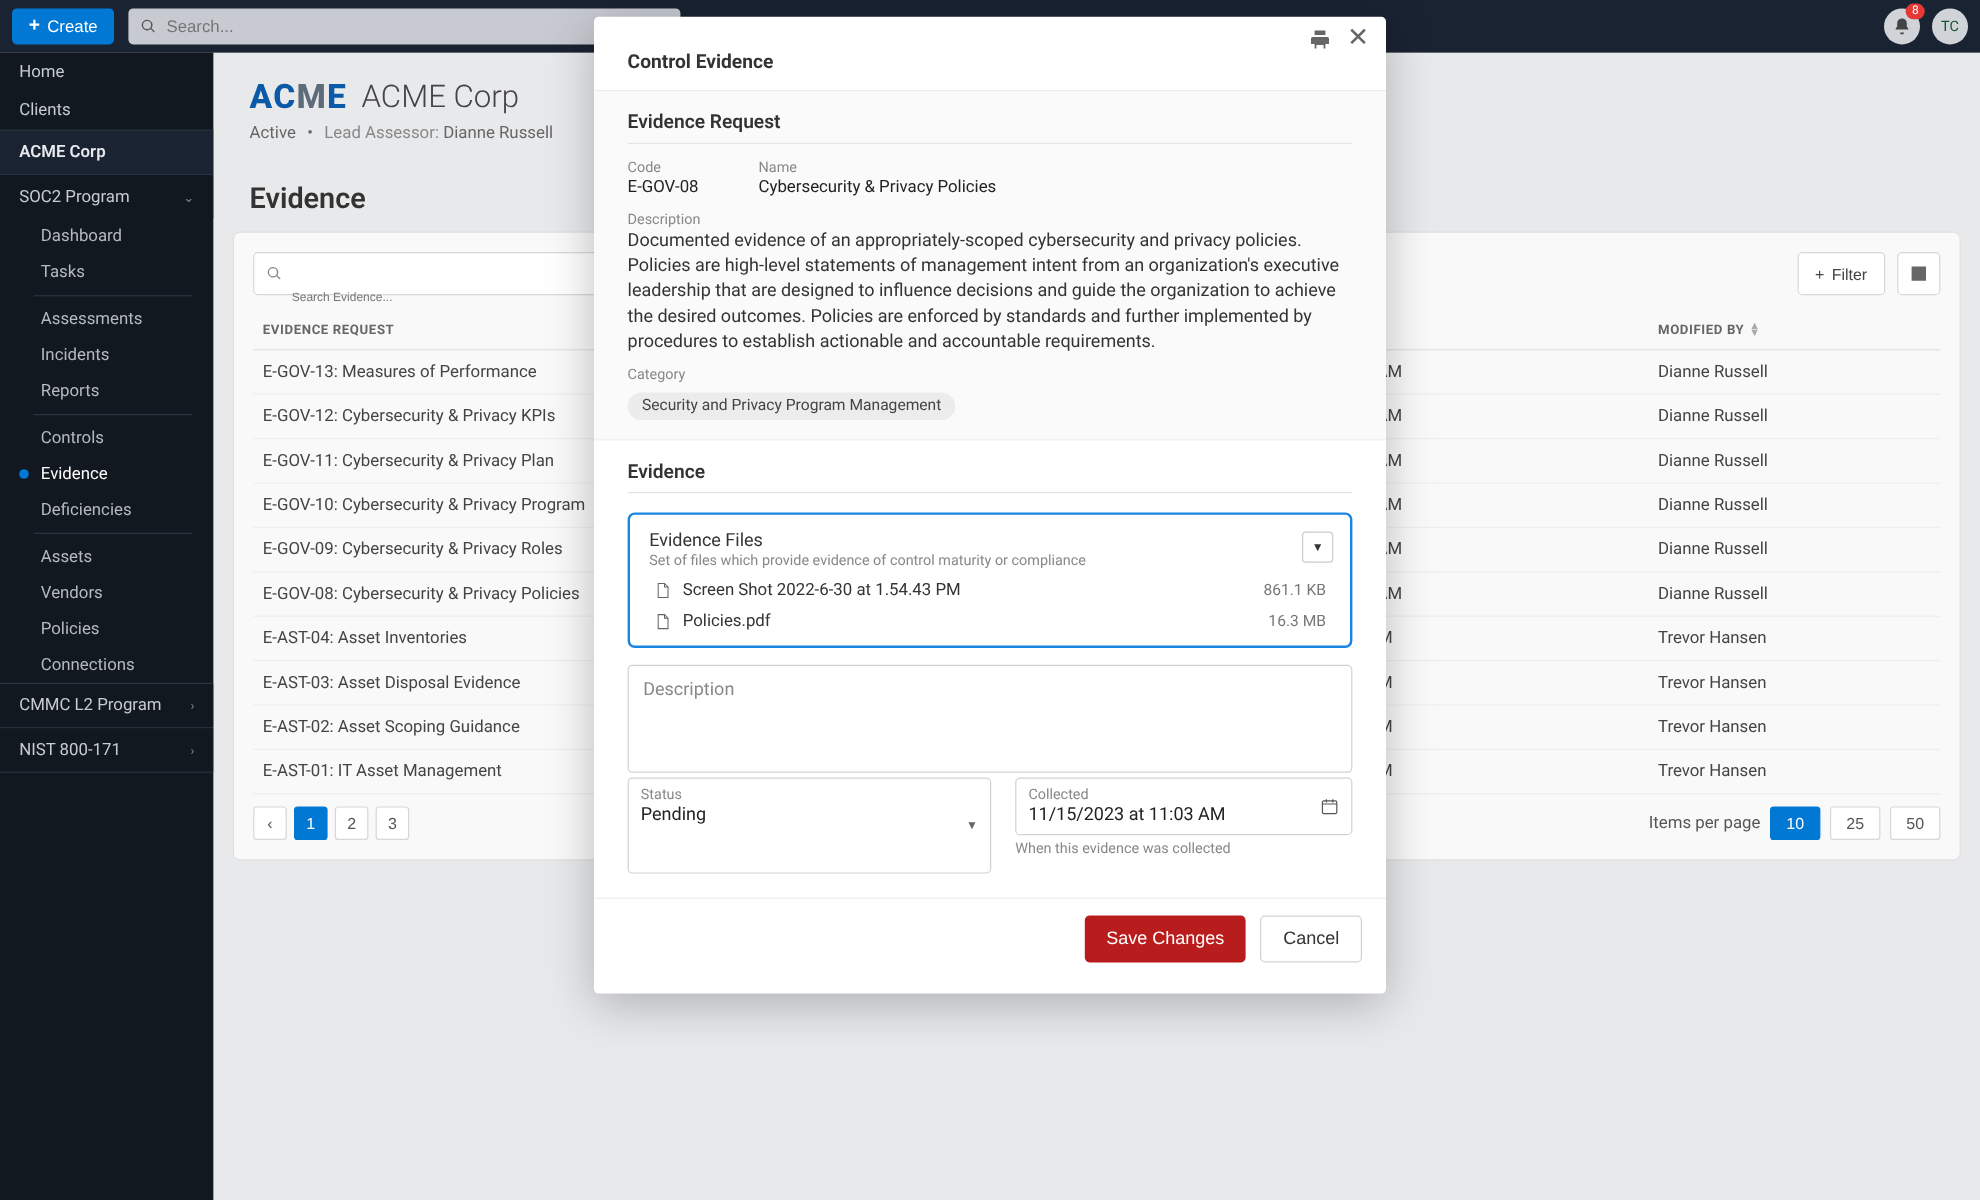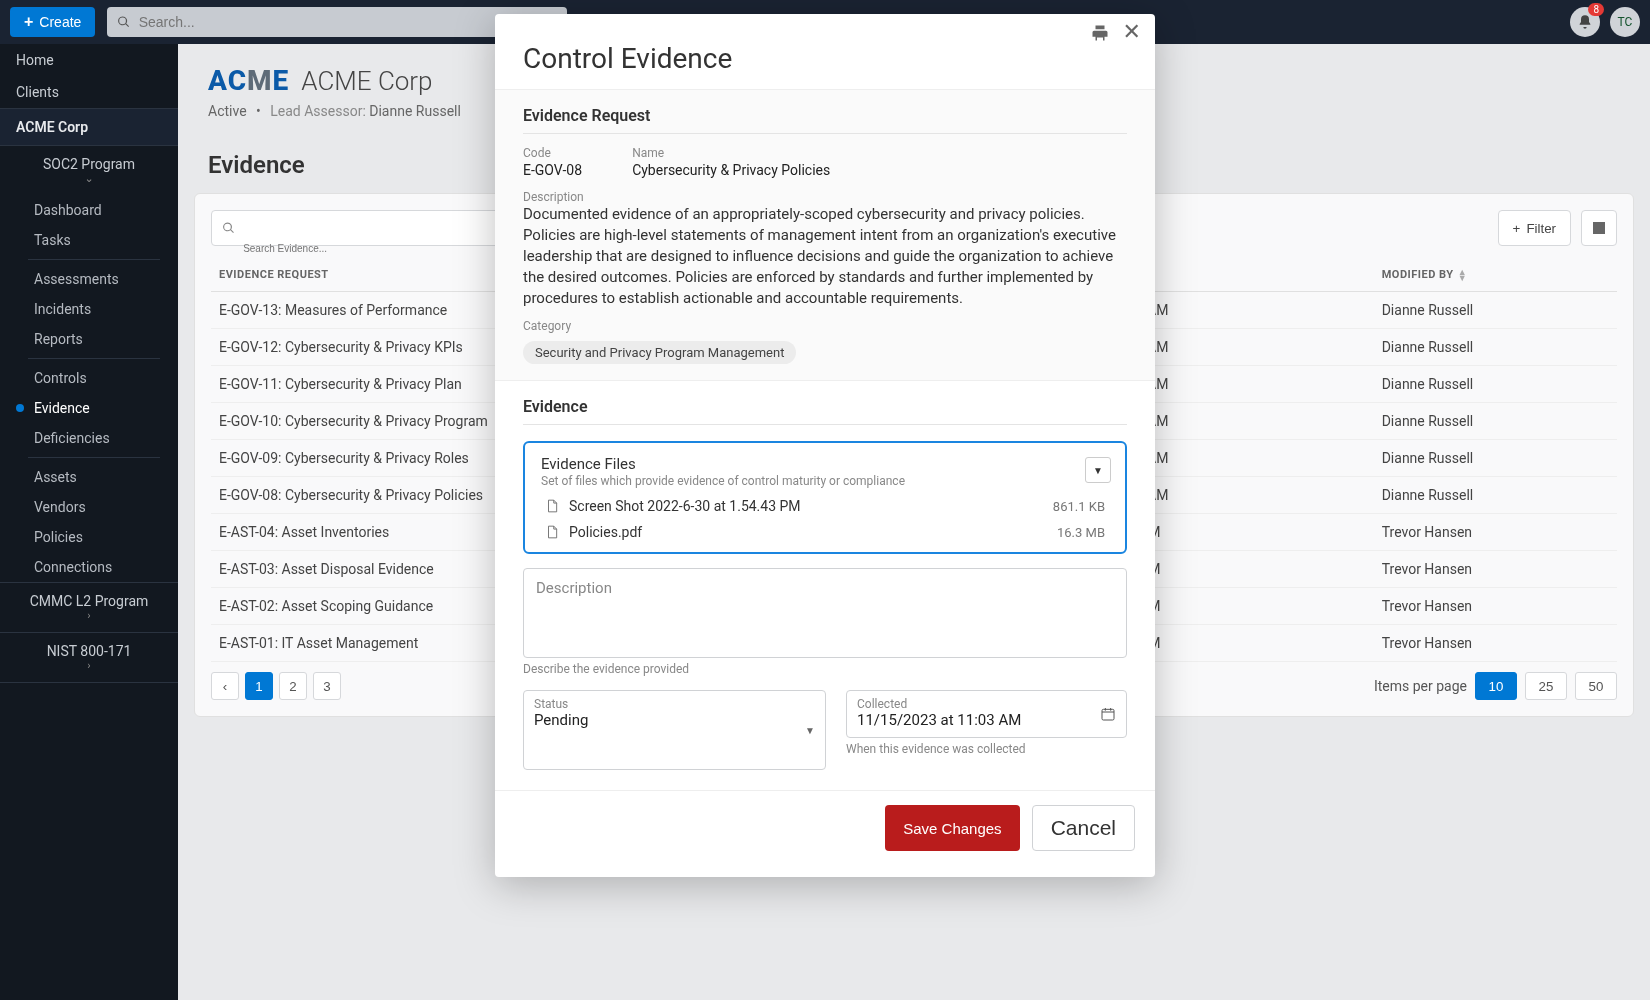--- a/index.html
+++ b/index.html
@@ -18,21 +18,21 @@
 .badge { position: absolute; top: -4px; right: -4px; background: #e53935; color: #fff; font-size: 10px; border-radius: 8px; padding: 1px 5px; }
 .avatar { width: 30px; height: 30px; border-radius: 50%; background: #d0d3d8; display: flex; align-items: center; justify-content: center; font-size: 12px; color: #14532d; cursor: pointer; }
 
 
 .layout { display: flex; height: calc(100vh - 44px); }
 
 
 .sidebar { width: 178px; background: #121820; color: #c7ccd2; display: flex; flex-direction: column; font-size: 14px; }
 .sidebar .item { padding: 8px 16px; cursor: pointer; }
 .sidebar .section-head { padding: 10px 16px; background: #1a2332; font-weight: 600; color: #e8eaed; border-top: 1px solid #2a3340; border-bottom: 1px solid #2a3340; }
-.sidebar .program-head { padding: 10px 16px; display: flex; justify-content: space-between; align-items: center; cursor: pointer; background: #121820; flex-direction: column; }
+.sidebar .program-head { padding: 10px 16px; display: flex; justify-content: space-between; align-items: center; cursor: pointer; background: #121820; }
 .sidebar .chev { font-size: 11px; color: #888; }
 .sidebar .sub { padding: 7px 14px 7px 34px; cursor: pointer; font-size: 14px; color: #b5bac1; position: relative; }
 .sidebar .sub.active { color: #fff; }
 .sidebar .sub.active::before { content: ""; position: absolute; left: 16px; top: 50%; transform: translateY(-50%); width: 8px; height: 8px; border-radius: 50%; background: #0078d4; }
 .sidebar .divider { height: 1px; background: #2a3340; margin: 4px 18px 4px 28px; }
 .sidebar .thin-divider { height: 1px; background: #2a3340; }
 
 
 .main { flex: 1; overflow: auto; background: #e8e9eb; }
 .page-header { padding: 20px 30px 10px; }
@@ -70,21 +70,21 @@
 .ipp { margin-left: auto; display: flex; align-items: center; gap: 8px; color: #555; }
 .ipp button { width: 42px; height: 28px; border: 1px solid #d6d8db; background: #fff; border-radius: 3px; cursor: pointer; color: #555; }
 .ipp button.active { background: #0078d4; color: #fff; border-color: #0078d4; }
 
 
 .modal-backdrop { position: fixed; inset: 0; background: rgba(0,0,0,0.0); display: flex; justify-content: center; align-items: flex-start; pointer-events: none; }
 .modal { width: 660px; background: #fff; border-radius: 4px; box-shadow: 0 8px 40px rgba(0,0,0,0.25); margin-top: 14px; pointer-events: auto; display: flex; flex-direction: column; max-height: calc(100vh - 30px); }
 .modal-top { display: flex; justify-content: flex-end; gap: 14px; padding: 10px 14px 0; }
 .modal-top svg { width: 18px; height: 18px; fill: #666; cursor: pointer; }
 .modal-top .close-x { font-size: 22px; color: #666; cursor: pointer; line-height: 16px; }
-.modal-title { font-size: 28px; font-weight: 400; padding: 0 28px 14px; }
+.modal-title { font-size: 16px; font-weight: 700; padding: 0 28px 14px; }
 .modal-body { overflow: auto; padding: 0 0 12px; }
 .er-box { background: #fafafa; border-top: 1px solid #eee; border-bottom: 1px solid #eee; padding: 16px 28px; }
 .er-head { font-size: 16px; font-weight: 600; border-bottom: 1px solid #e4e4e4; padding-bottom: 8px; margin-bottom: 12px; }
 .er-row { display: flex; gap: 50px; margin-bottom: 12px; }
 .er-field-label { font-size: 12px; color: #888; }
 .er-field-value { font-size: 14px; color: #222; margin-top: 2px; }
 .er-desc { font-size: 15px; color: #333; line-height: 1.4; }
 .category-pill { display: inline-block; background: #ececec; border-radius: 12px; padding: 4px 12px; font-size: 13px; color: #444; margin-top: 8px; }
 
 .ev-section { padding: 16px 28px 0; }
@@ -102,21 +102,21 @@
 .helper { font-size: 12px; color: #888; margin-bottom: 14px; }
 .row2 { display: flex; gap: 20px; }
 .input-box { flex: 1; border: 1px solid #d0d2d5; border-radius: 4px; padding: 6px 10px 8px; position: relative; }
 .input-box .lbl { font-size: 12px; color: #888; }
 .input-box .val { font-size: 15px; color: #222; margin-top: 0; }
 .input-box .dd-arrow { position: absolute; right: 10px; top: 50%; transform: translateY(-50%); color: #666; font-size: 10px; }
 .input-box .cal-icon { position: absolute; right: 10px; top: 50%; transform: translateY(-50%); width: 16px; height: 16px; fill: none; stroke: #555; stroke-width: 1.5; }
 
 .modal-footer { border-top: 1px solid #eee; padding: 14px 20px; display: flex; justify-content: flex-end; gap: 12px; margin-top: 20px; }
 .btn-primary { background: #b91c1c; color: #fff; border: none; border-radius: 4px; padding: 10px 18px; font-size: 15px; cursor: pointer; }
-.btn-secondary { background: #fff; color: #333; border: 1px solid #d0d2d5; border-radius: 4px; padding: 10px 18px; font-size: 21px; cursor: pointer; }
+.btn-secondary { background: #fff; color: #333; border: 1px solid #d0d2d5; border-radius: 4px; padding: 10px 18px; font-size: 15px; cursor: pointer; }
 </style>
 </head>
 <body>
 
 <div class="topbar">
   <button class="create-btn">
     <span class="plus">+</span>
     <span>Create</span>
   </button>
   <div class="search-wrap">
@@ -361,21 +361,20 @@
                   <path d="M15 2v5h5"></path>
                 </svg>
                 <span class="file-name">Policies.pdf</span>
                 <span class="file-size">16.3 MB</span>
               </div>
             </div>
         </div>
         <div class="desc-box">
           <div class="ph">Description</div>
         </div>
-        <div class="helper">Describe the evidence provided</div>
         <div class="row2">
           <div class="input-box">
             <div class="lbl">Status</div>
             <div class="val">Pending</div>
             <span class="dd-arrow">▼</span>
           </div>
           <div style="flex:1">
             <div class="input-box">
               <div class="lbl">Collected</div>
               <div class="val">11/15/2023 at 11:03 AM</div>

